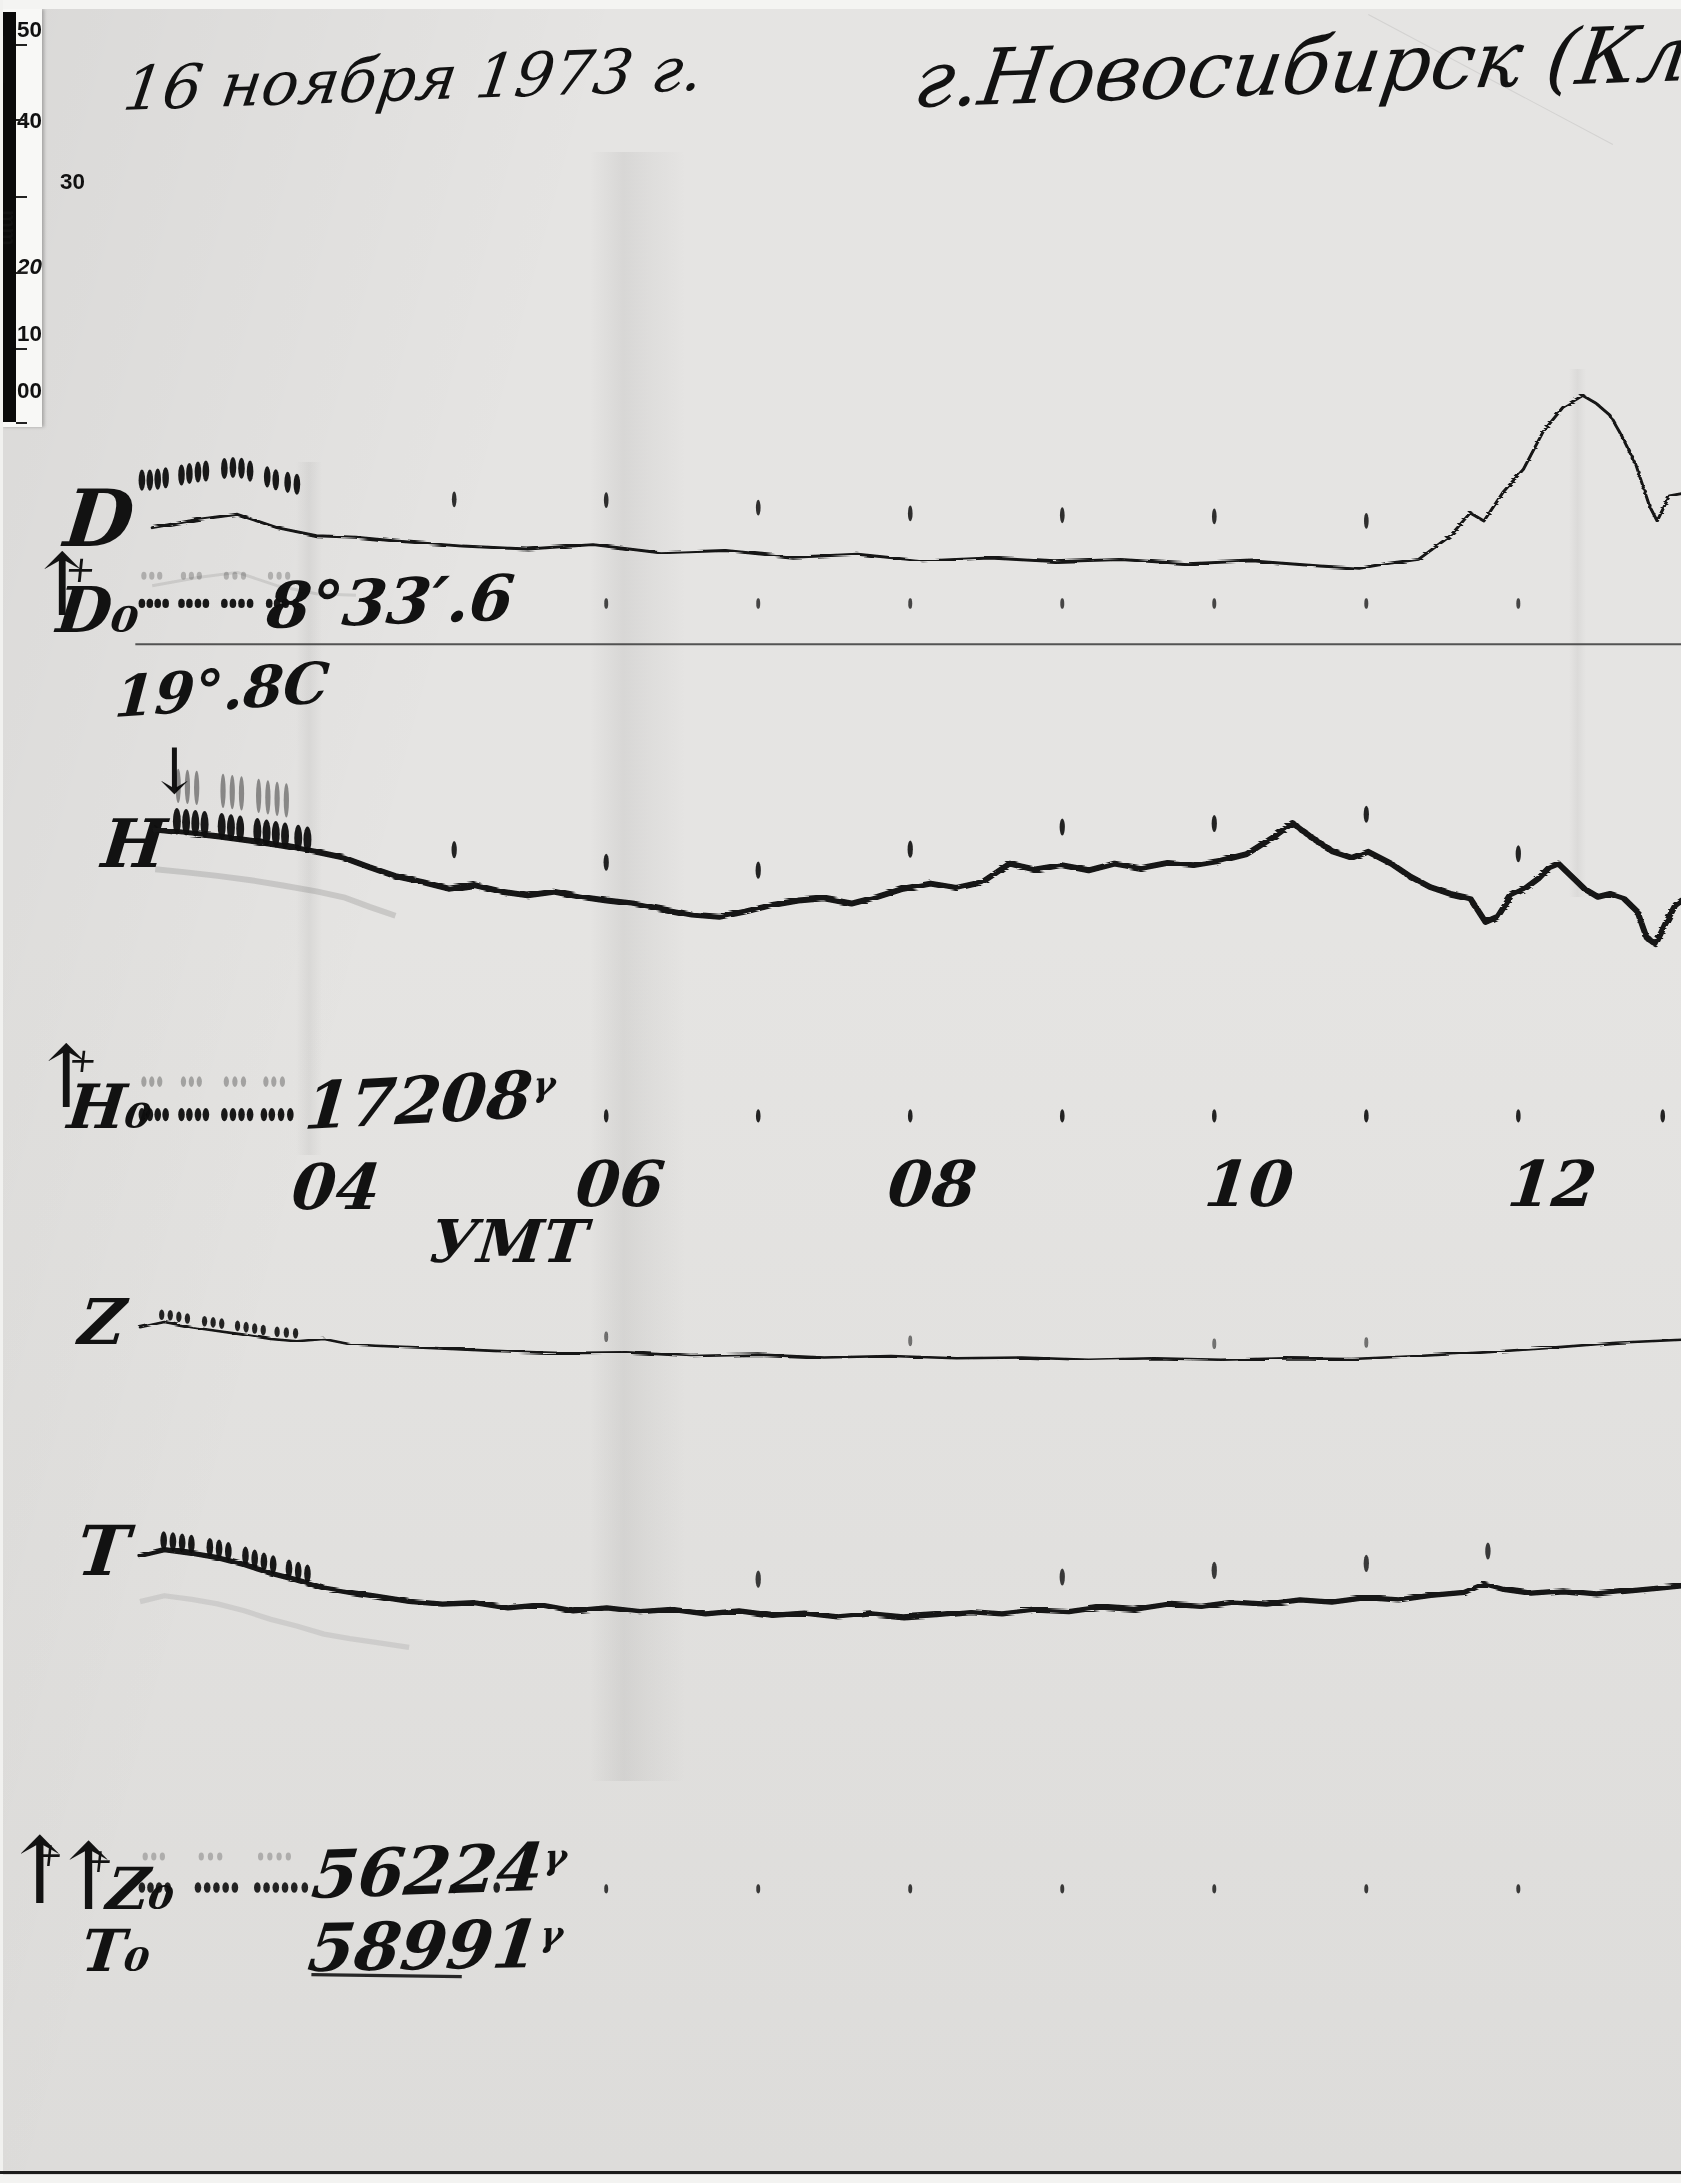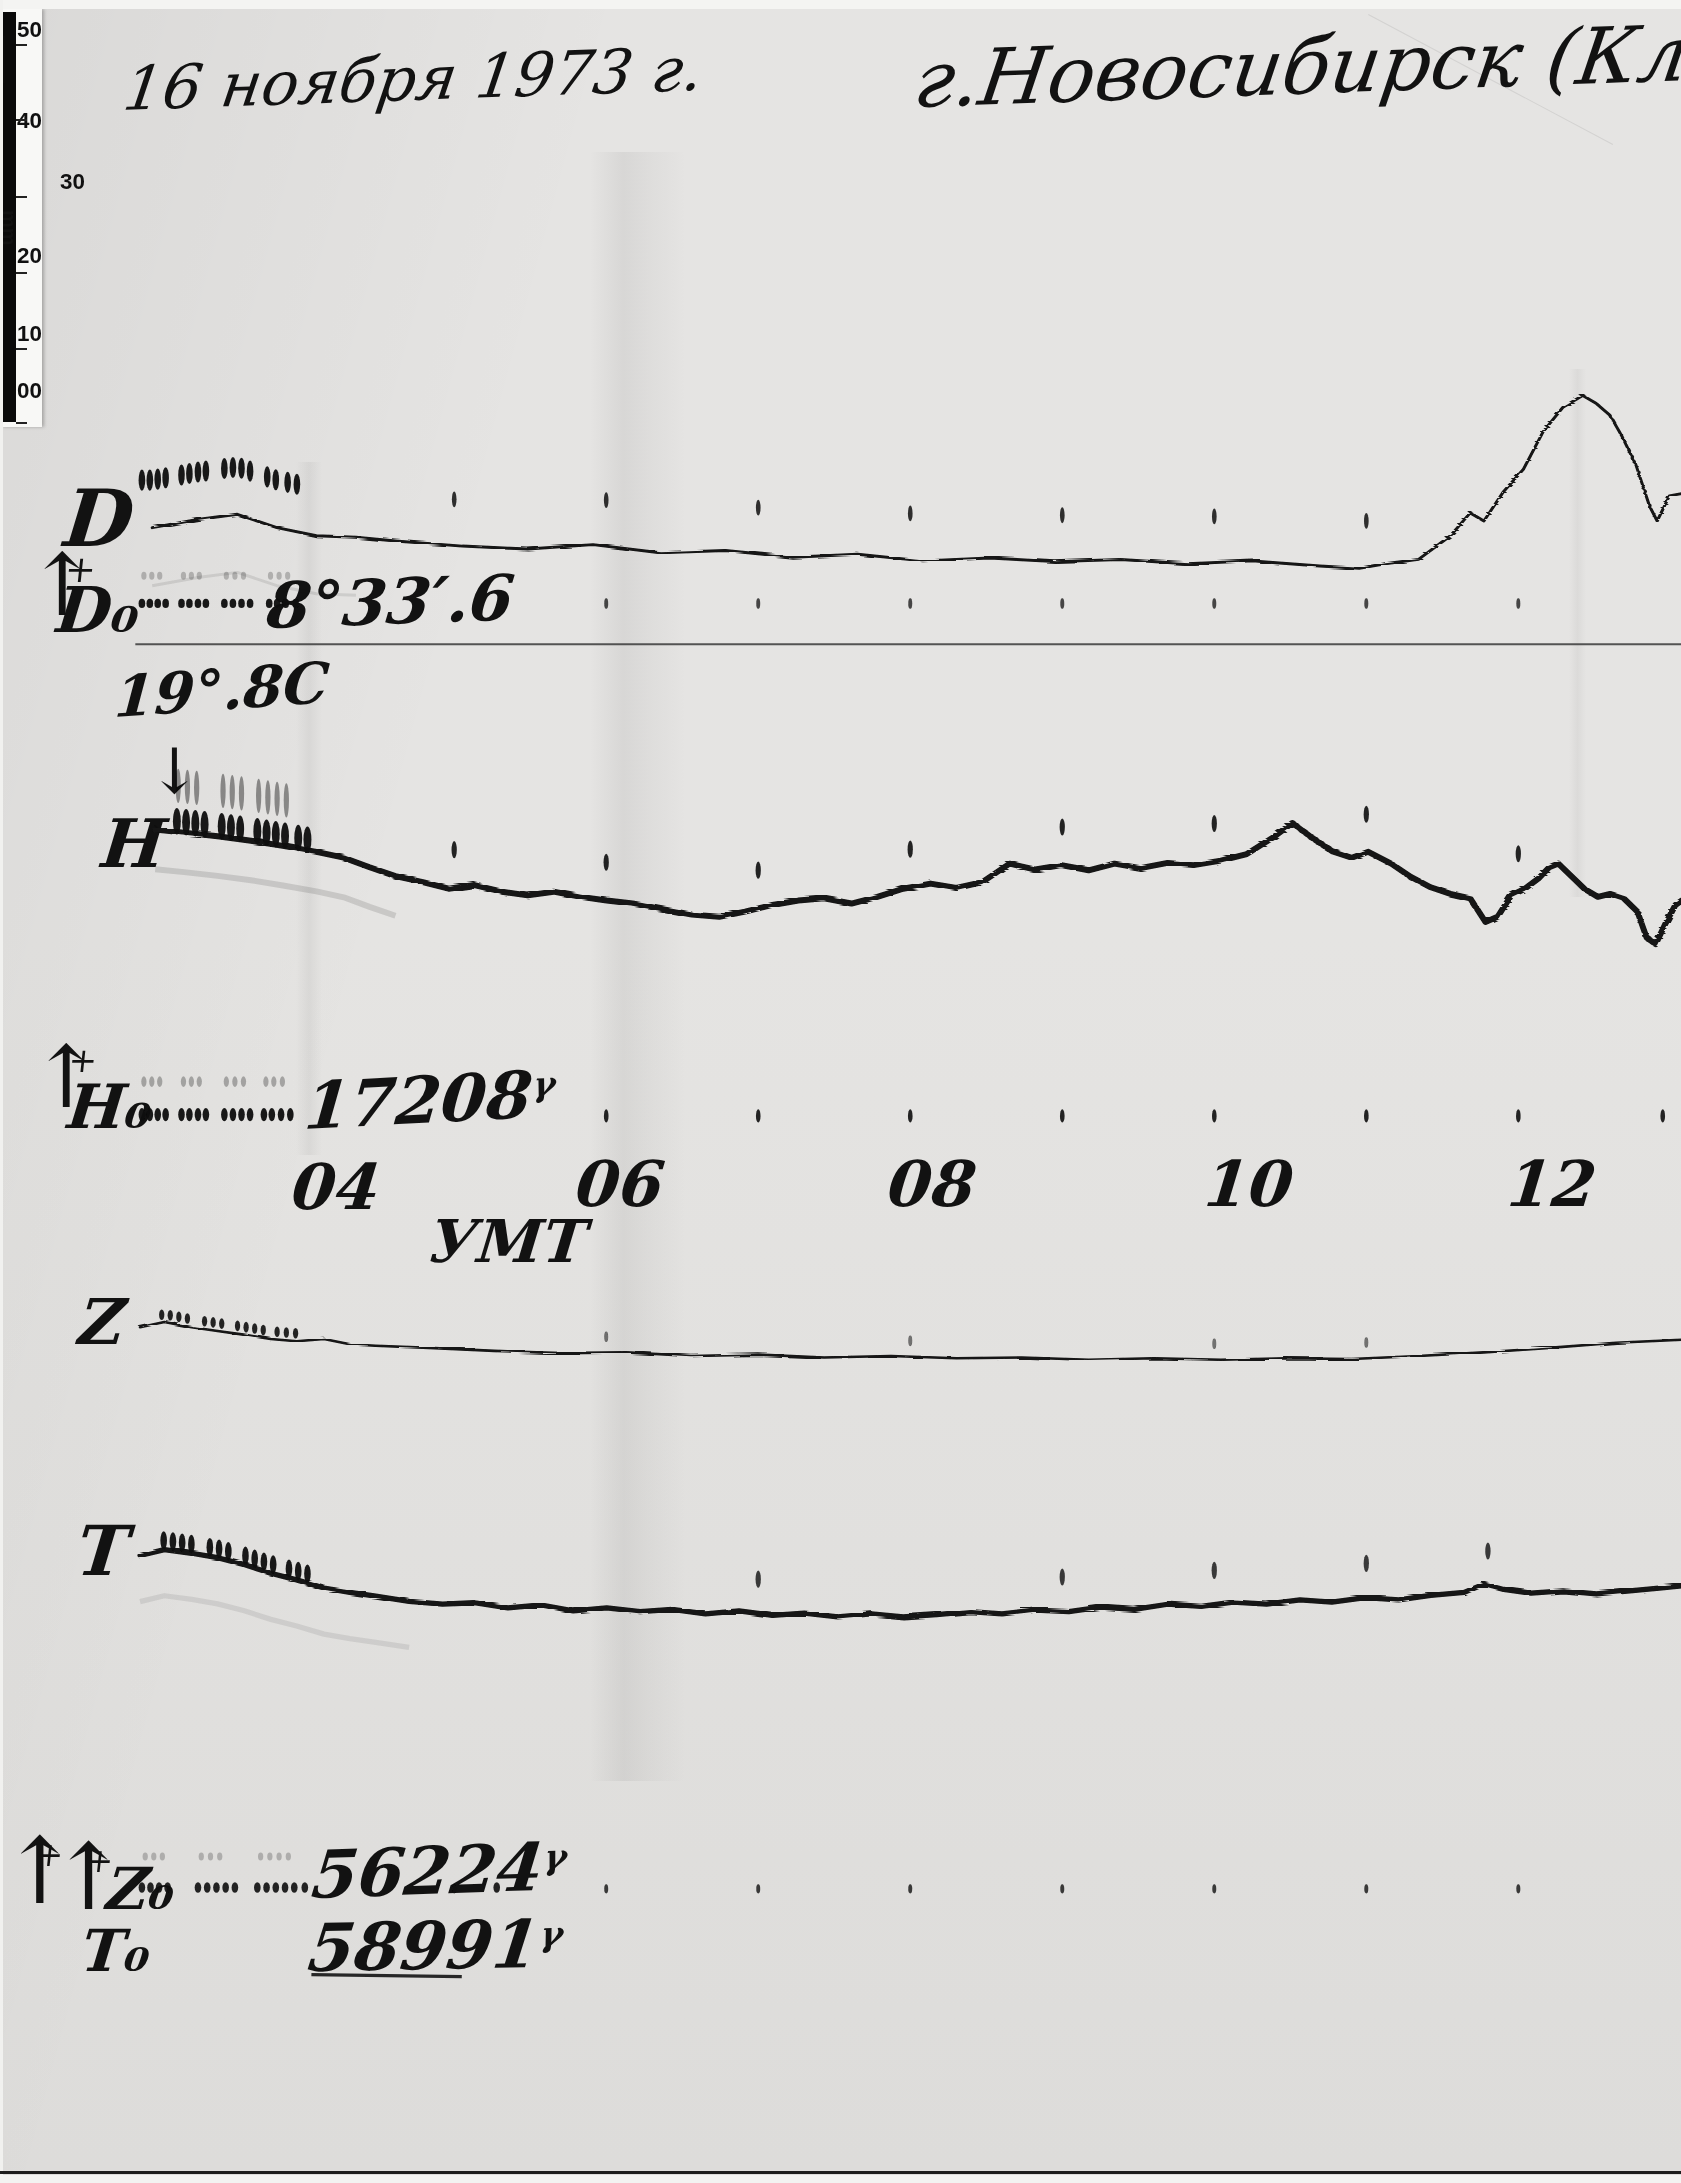--- a/index.html
+++ b/index.html
@@ -43,21 +43,21 @@
   <div class="streak" style="left:1569px;top:369px;width:17px;height:528px;
               background:linear-gradient(90deg,rgba(40,40,40,0) 0%,rgba(40,40,40,0.05) 50%,rgba(40,40,40,0) 100%);"></div>
   <div class="streak" style="left:1352px;top:79px;width:277px;height:1.3px;background:rgba(0,0,0,0.08);transform:rotate(28deg);"></div>
 
   <div class="ruler-strip">
     <div class="ruler-bar" style="left:1.3px;top:2.6px;"></div>
   </div>
   <div class="ruler-num" style="top:18.5px;text-align:center;">50</div>
   <div class="ruler-num" style="top:110px;">40</div>
   <div class="ruler-num" style="top:171px;padding-left:43px;">30</div>
-  <div class="ruler-num" style="top:245px;">20</div>
+  <div class="ruler-num" style="top:256px;font-style:italic;">20</div>
   <div class="ruler-num" style="top:323px;">10</div>
   <div class="ruler-num" style="top:380px;">00</div>
   <div class="ruler-tick" style="top:44px;"></div>
   <div class="ruler-tick" style="top:119px;"></div>
   <div class="ruler-tick" style="top:196px;"></div>
   <div class="ruler-tick" style="top:272px;"></div>
   <div class="ruler-tick" style="top:348px;"></div>
   <div class="ruler-tick" style="top:422px;"></div>
   <div class="ruler-mm">mm</div>
   <div class="sliver"></div>

